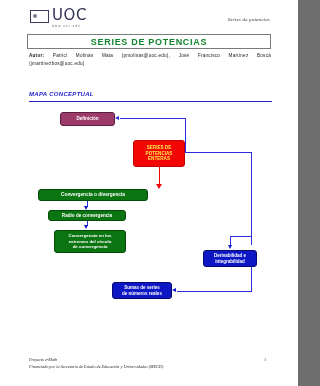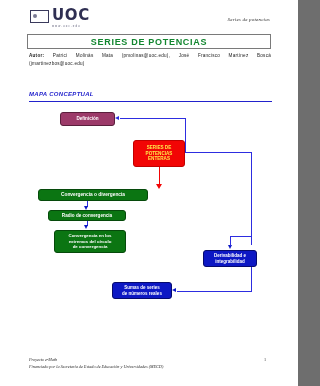--- a/index.html
+++ b/index.html
@@ -45,21 +45,21 @@
     border-radius: 50%;
     background: #7a7a93;
   }
   .logo-text {
     display: flex;
     flex-direction: column;
     line-height: 1;
   }
   .logo-uoc {
     font-size: 15px;
-    font-weight: bold;
+    font-weight: normal;
     letter-spacing: 0.6px;
     color: #2f2f52;
     font-family: "DejaVu Sans", sans-serif;
   }
   .logo-url {
     font-size: 2.8px;
     letter-spacing: 1.1px;
     color: #5d5d77;
     margin-top: 1.5px;
   }

